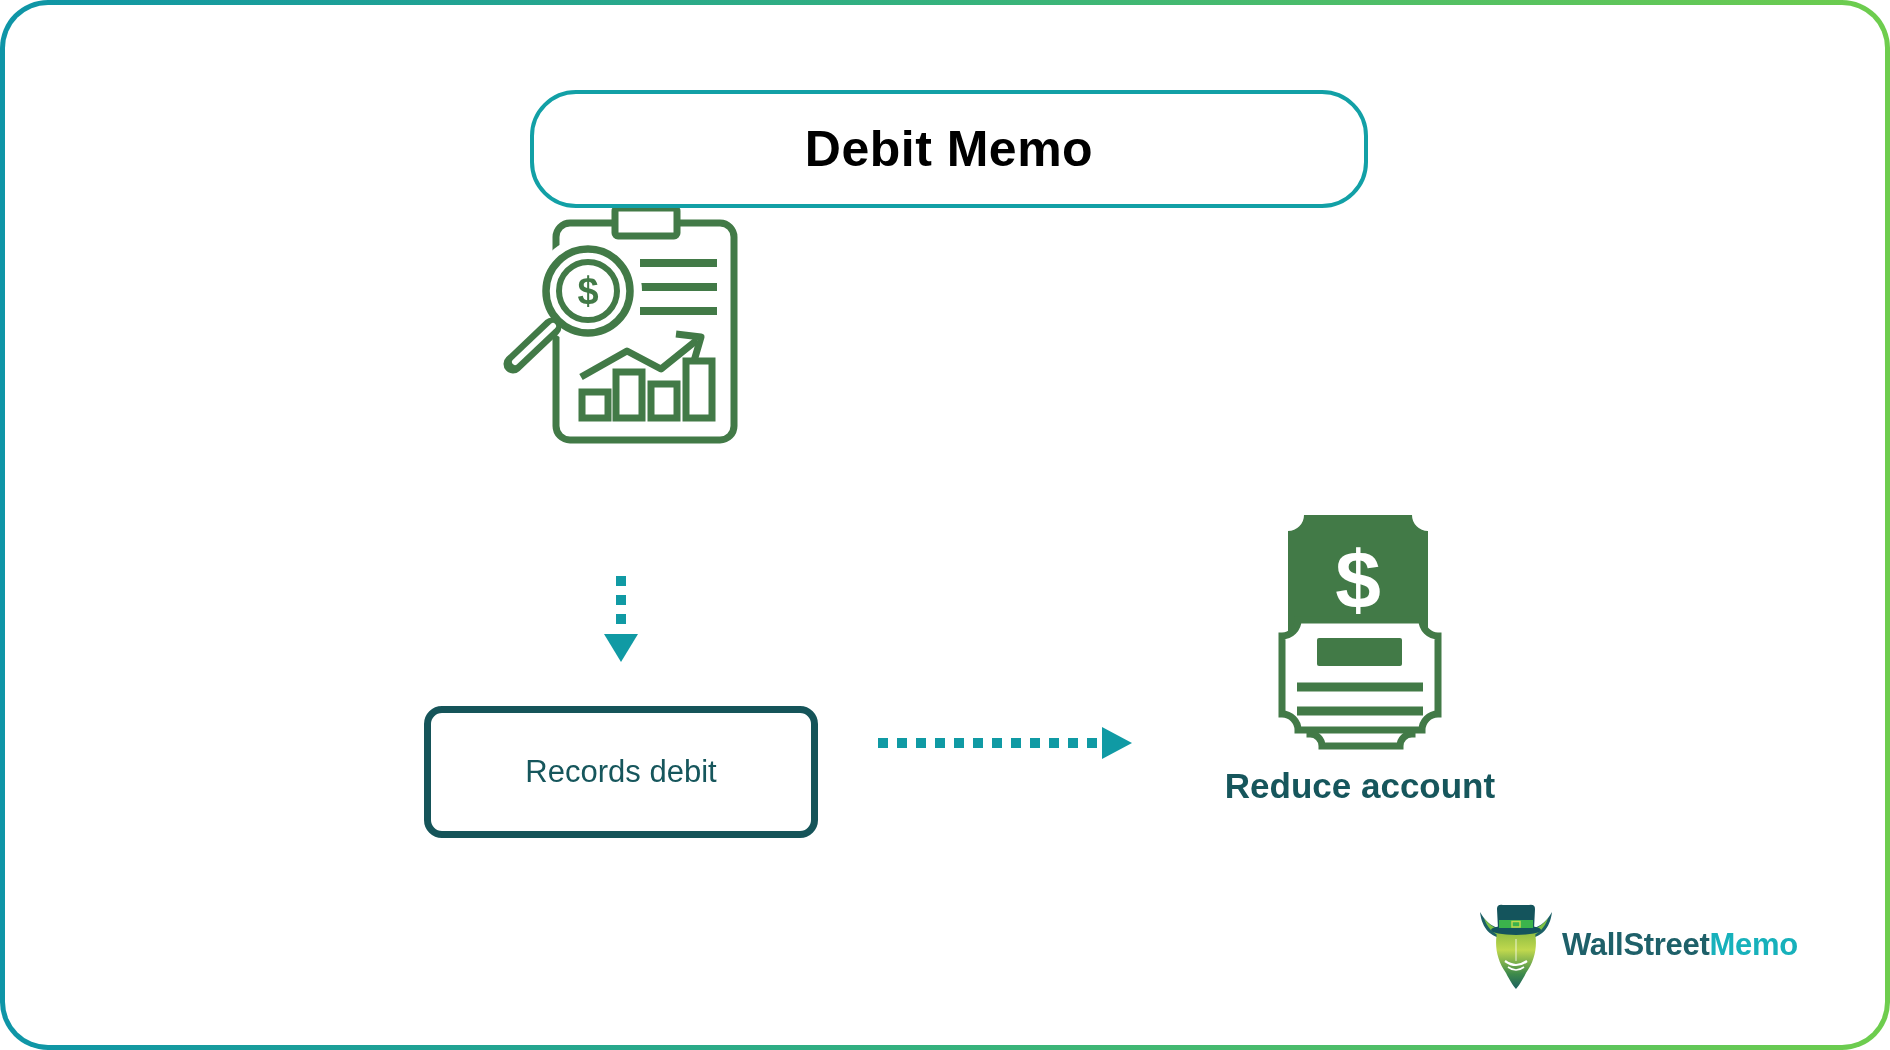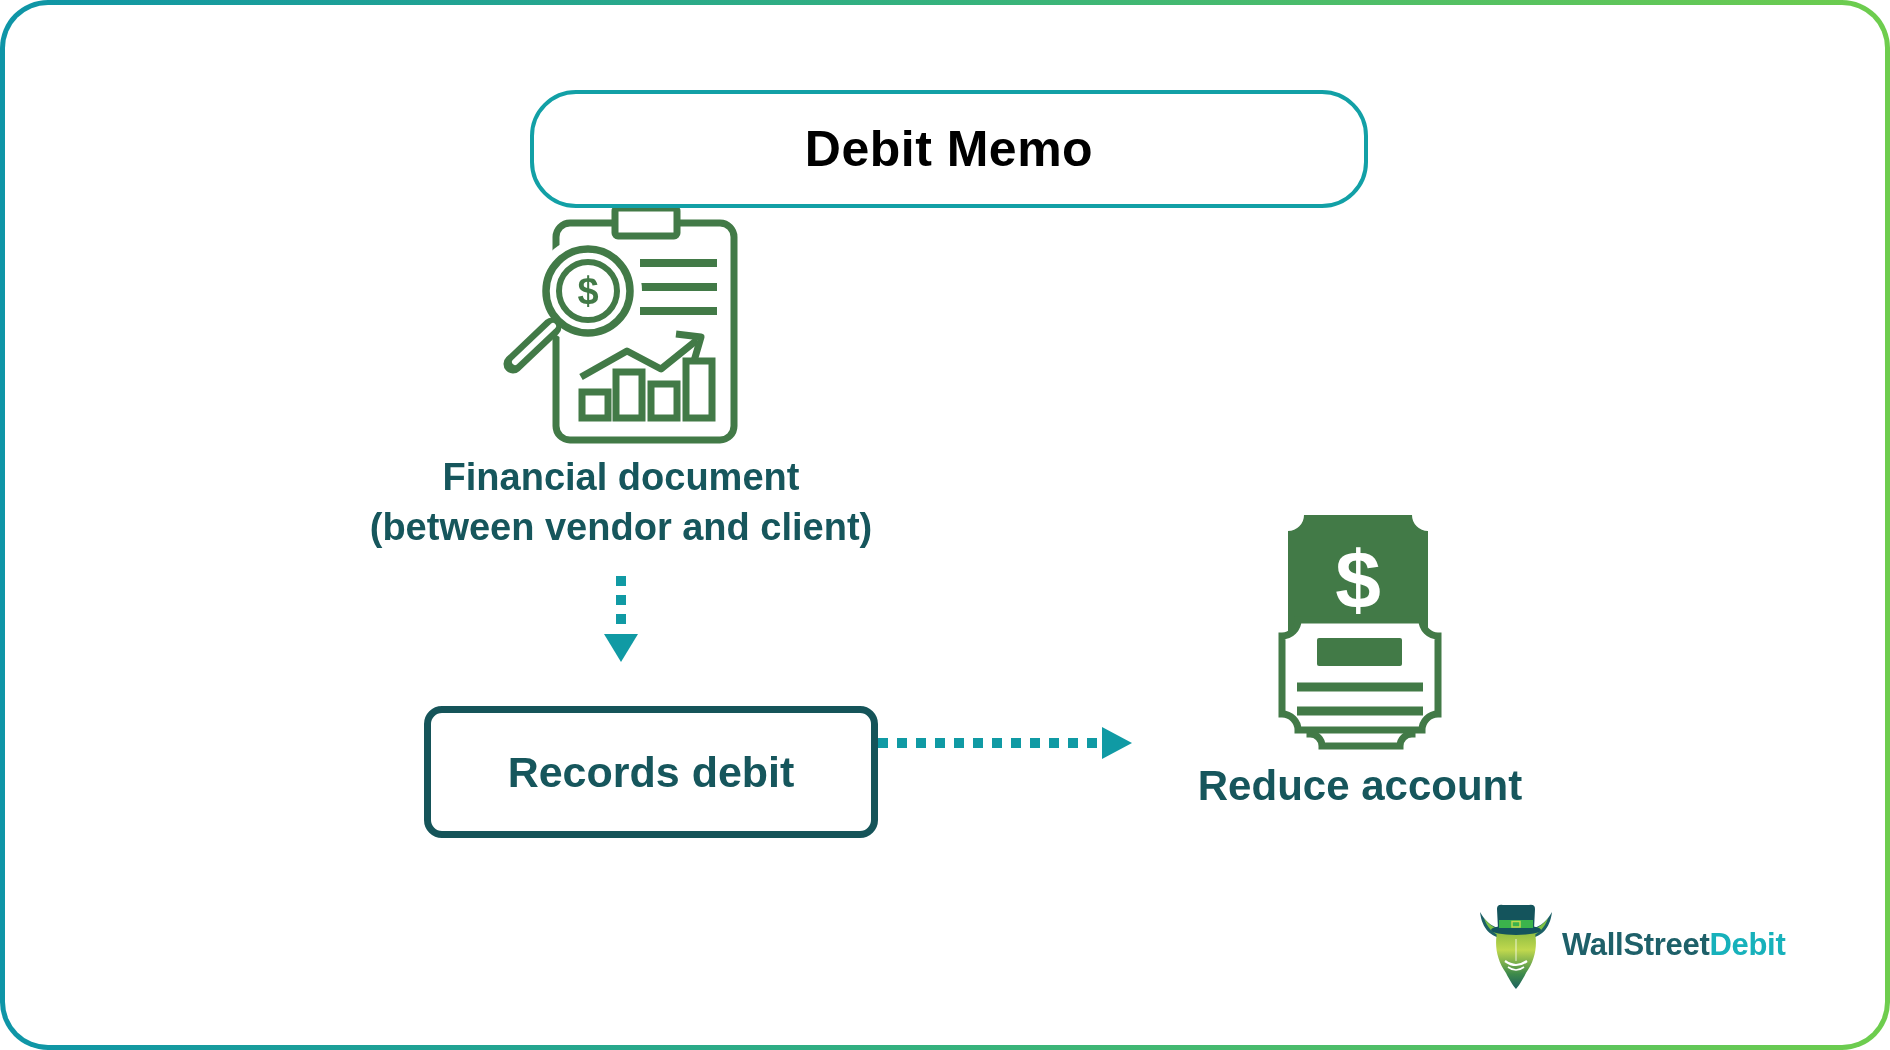--- a/index.html
+++ b/index.html
@@ -14,26 +14,26 @@
     position:absolute;left:530px;top:90px;width:838px;height:118px;box-sizing:border-box;
     border:4px solid #12a0a6;border-radius:46px;background:#fff;
     display:flex;align-items:center;justify-content:center;z-index:3;
   }
   .title-pill span{font-size:50px;font-weight:800;color:#000;letter-spacing:.5px;}
   .diagram-svg{position:absolute;left:0;top:0;z-index:2;}
   .caption{position:absolute;z-index:3;text-align:center;font-weight:bold;color:#16565c;}
   .caption .ln{display:block;}
   .cap-findoc{left:321px;top:452px;width:600px;font-size:38px;line-height:50px;}
   .records-box{
-    position:absolute;left:424px;top:706px;width:454px;height:132px;box-sizing:border-box;
+    position:absolute;left:424px;top:706px;width:394px;height:132px;box-sizing:border-box;
     border:7px solid #155459;border-radius:18px;background:#fff;z-index:3;
     display:flex;flex-direction:column;align-items:center;justify-content:center;
-    font-weight:bold;color:#16565c;font-size:43px;line-height:56px;text-align:center;
+    font-weight:normal;color:#16565c;font-size:31px;line-height:56px;text-align:center;
   }
-  .cap-reduce{left:1110px;top:758px;width:500px;font-size:42px;line-height:56px;}
+  .cap-reduce{left:1110px;top:758px;width:500px;font-size:35px;line-height:56px;}
   .logo{position:absolute;left:1562px;top:922px;height:46px;display:flex;align-items:center;z-index:3;}
   .logo-text{font-size:31px;font-weight:bold;letter-spacing:-.3px;white-space:nowrap;}
   .logo-part1{color:#1e6069;text-align:center;}
   .logo-part2{color:#17b1bb;}
 </style>
 </head>
 <body>
 
 <div class="canvas">
 
@@ -132,30 +132,26 @@
       <path d="M 27 58 Q 38 66 49 58" stroke="#ffffff" stroke-width="2.2" fill="none"></path>
       <path d="M 30 64 Q 38 70 46 64" stroke="#ffffff" stroke-width="1.6" fill="none"></path>
 
       <path d="M 20 26 L 19 6 Q 19 1 25 2 L 51 2 Q 57 1 57 6 L 56 26 Z" fill="#14545c"></path>
       <ellipse cx="38" cy="27" rx="25" ry="5" fill="#14545c"></ellipse>
       <rect x="21" y="17" width="34" height="8" fill="#3bb34c"></rect>
       <rect x="34" y="18.5" width="8" height="5.5" fill="none" stroke="#c0d84e" stroke-width="1.5"></rect>
     </g>
   </svg>
 
-  <div class="caption cap-findoc">
-    <span class="ln">Financial document</span>
-    <span class="ln">(between vendor and client)</span>
-  </div>
 
   <div class="records-box">
     <span class="ln">Records debit</span>
   </div>
 
   <div class="caption cap-reduce">
     <span class="ln">Reduce account</span>
   </div>
 
   <div class="logo">
-    <span class="logo-text"><span class="logo-part1">WallStreet</span><span class="logo-part2">Debit</span></span>
+    <span class="logo-text"><span class="logo-part1">WallStreet</span><span class="logo-part2">Memo</span></span>
   </div>
 
 </div>
 
 </body></html>

